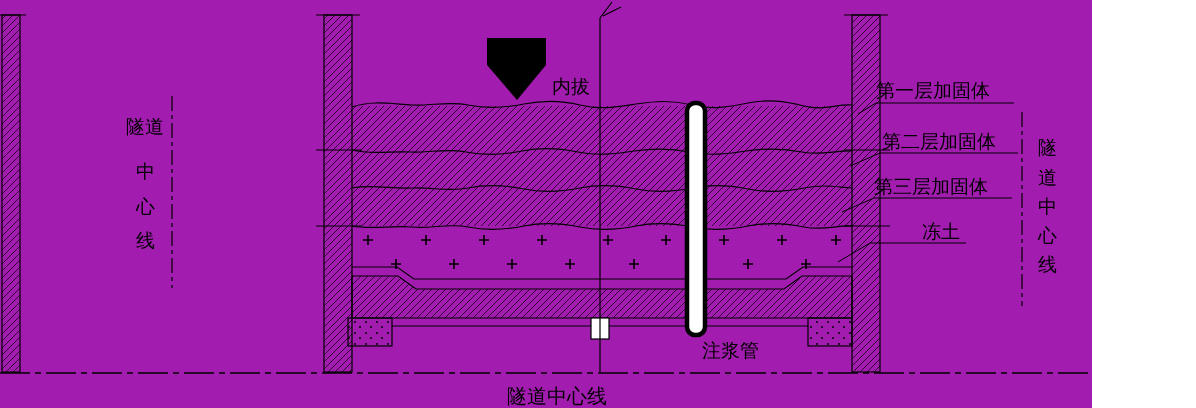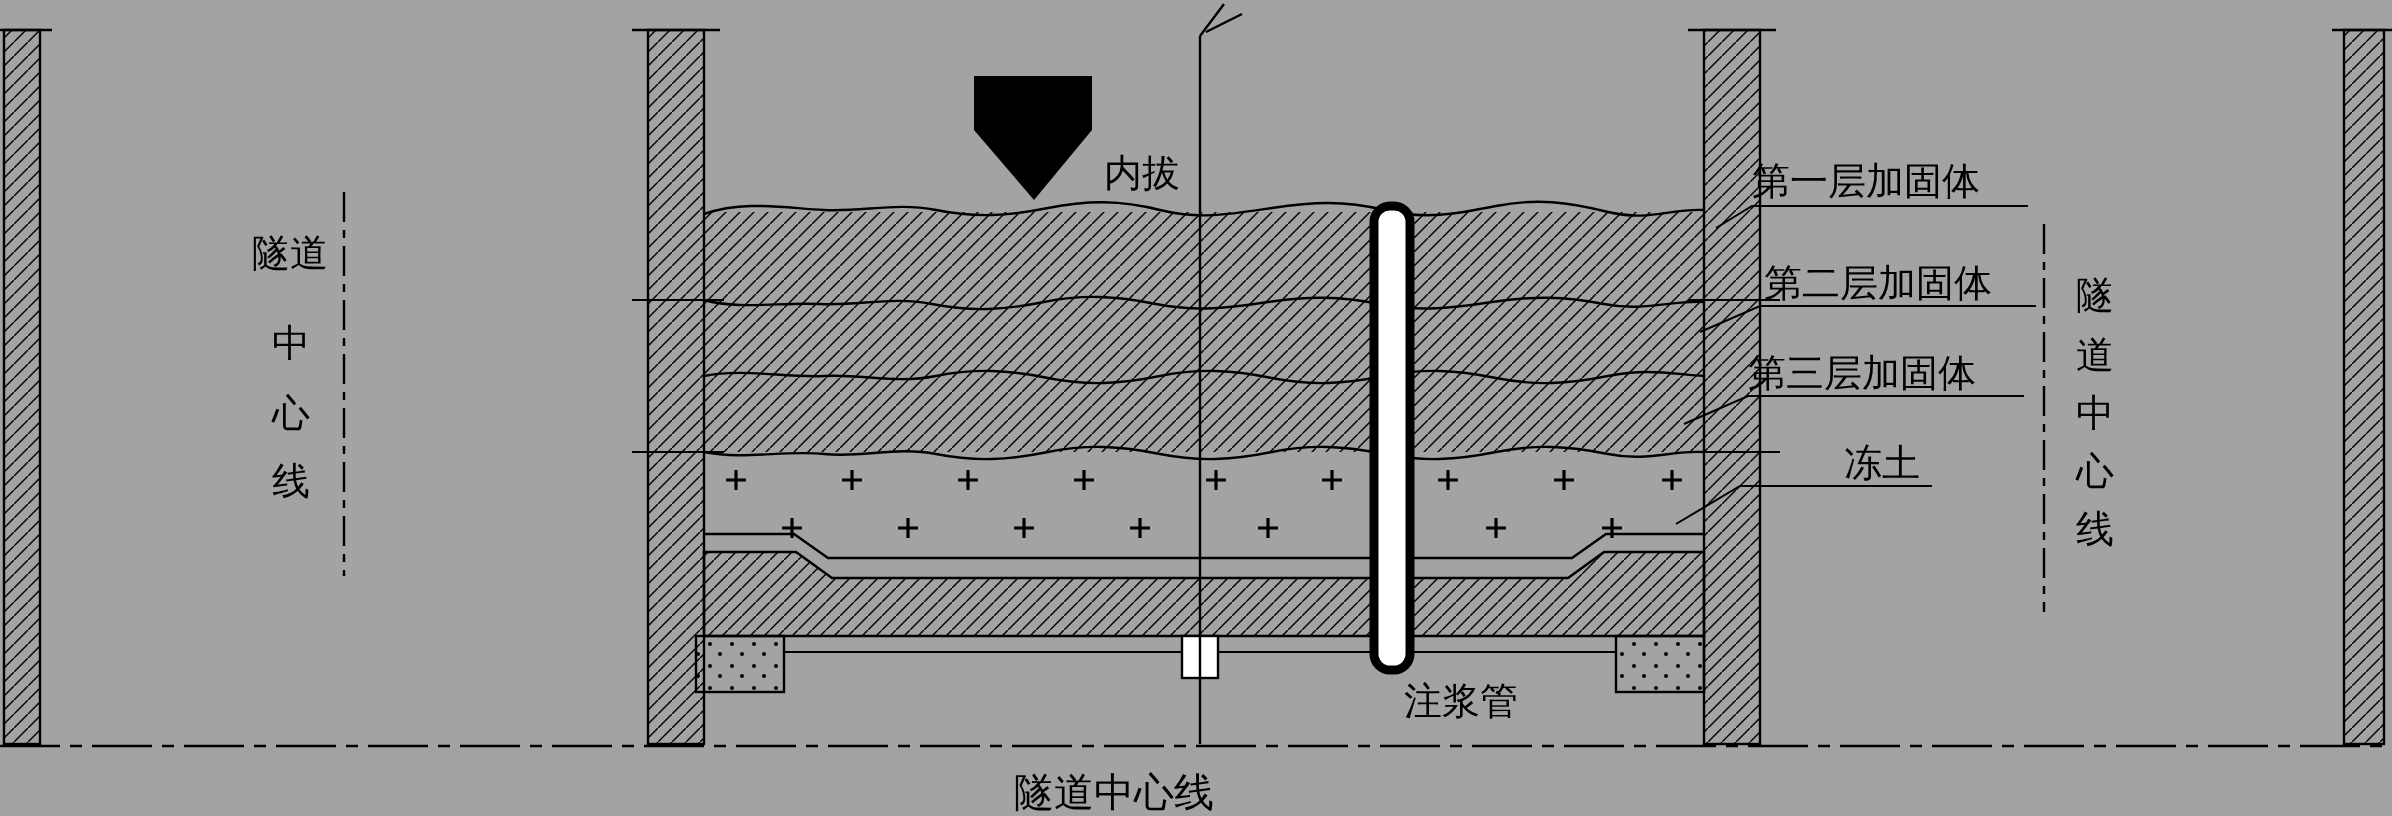--- a/index.html
+++ b/index.html
@@ -1,16 +1,16 @@
 <!DOCTYPE html>
 <html><head>
 <meta charset="utf-8">
 <style>
   html,body{margin:0;padding:0;background:#ffffff;}
-  .canvas{width:1196px;height:408px;background:#a3a3a3;position:relative;overflow:hidden;}
+  .canvas{width:1092px;height:408px;background:#a21caf;position:relative;overflow:hidden;}
   svg{display:block;}
   .ln{stroke:#000;fill:none;stroke-width:1.2;}
   .thin{stroke:#000;fill:none;stroke-width:1;}
   .wall{fill:url(#hatch);stroke:#000;stroke-width:1.2;}
   .cjk{font-family:"Liberation Serif","DejaVu Serif",serif;font-size:19px;fill:#000;}
   .cjk-big{font-family:"Liberation Serif","DejaVu Serif",serif;font-size:20px;fill:#000;}
   .dashdot{stroke:#000;stroke-width:1.3;fill:none;stroke-dasharray:30 5 6 5;}
   .dashdot-v{stroke:#000;stroke-width:1.2;fill:none;stroke-dasharray:15 4 4 4;}
   .plus{stroke:#000;stroke-width:1.6;fill:none;}
   .pipe{fill:#ffffff;stroke:#000;stroke-width:4.5;}

